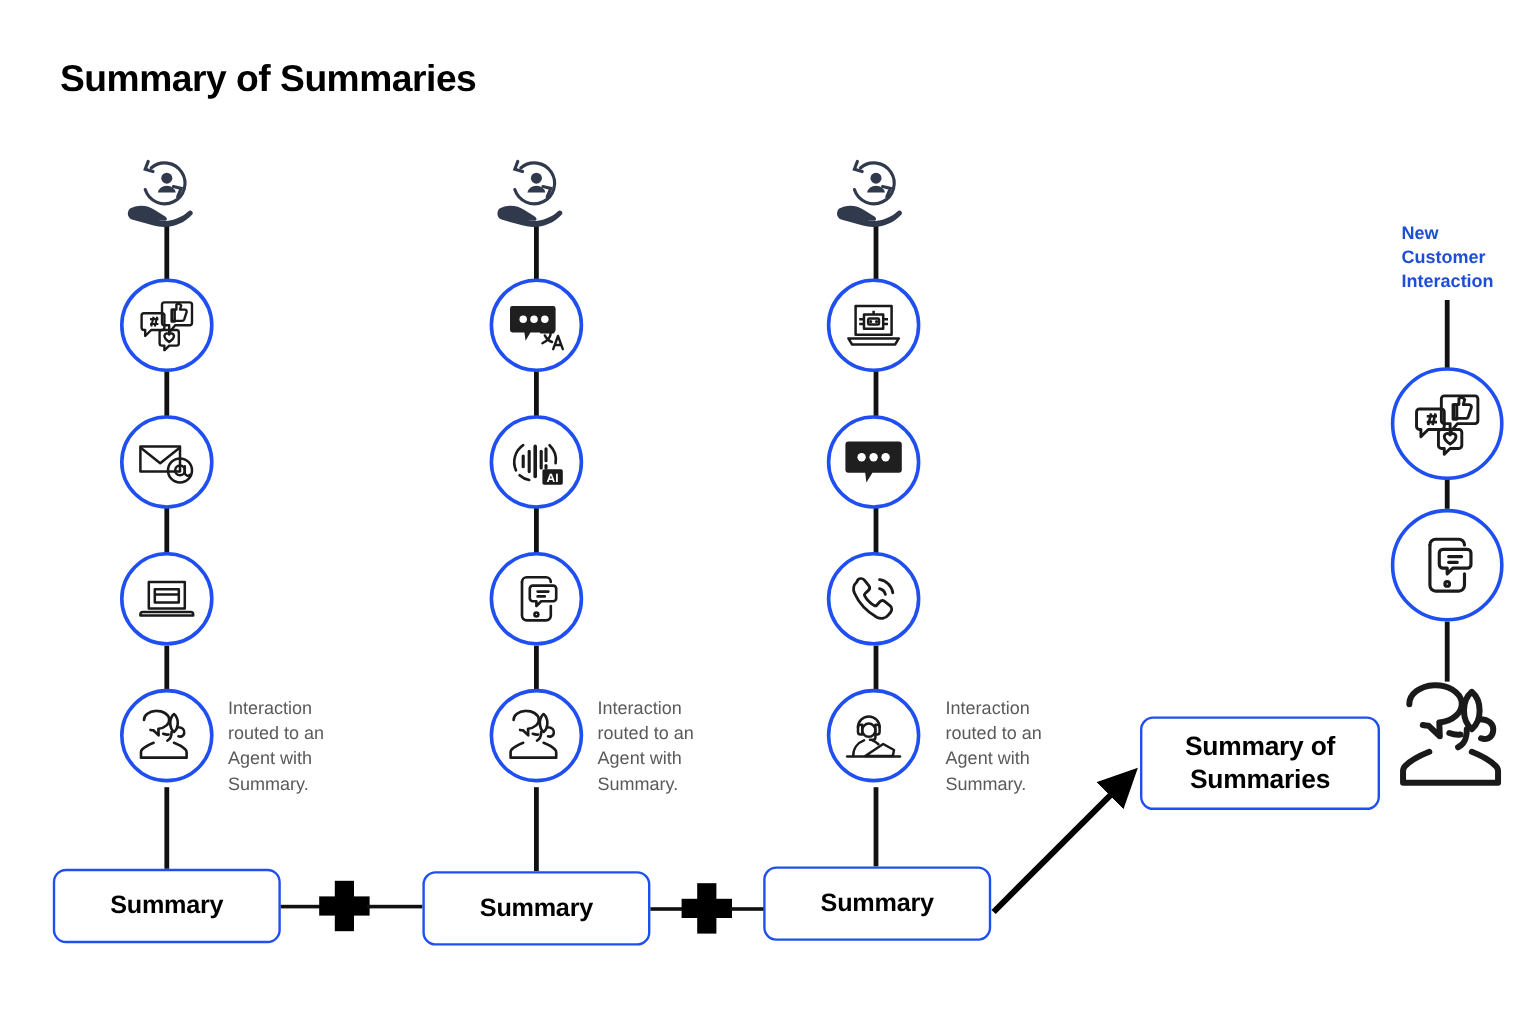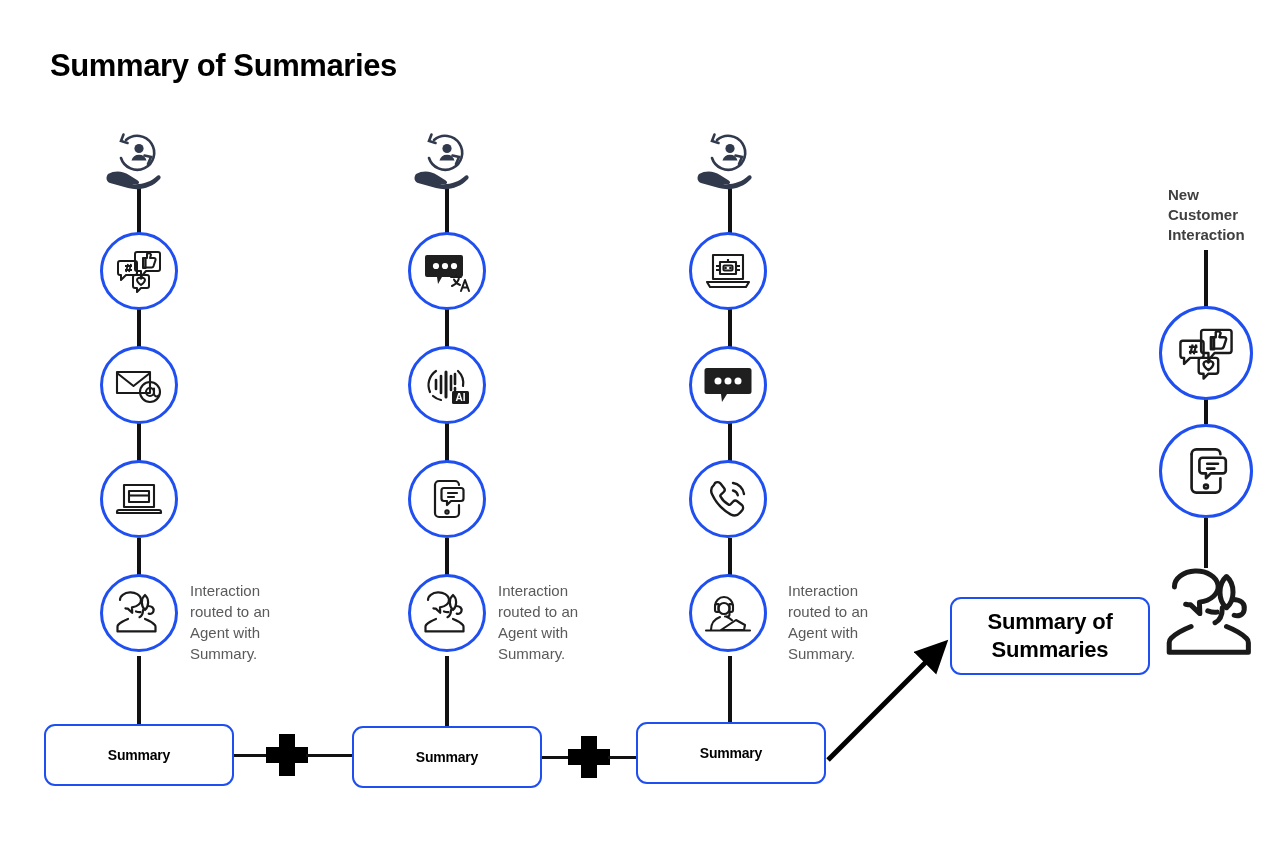--- a/index.html
+++ b/index.html
@@ -72,40 +72,40 @@
     color: #5a5a5a;
     width: 100px;
   }
 
   
   .mini-label {
     position: absolute;
     font-size: 15px;
     font-weight: bold;
     line-height: 20px;
-    color: #404040;
+    color: #1d4ed8;
     width: 92px;
   }
 
   
   .box {
     position: absolute;
     border: 2px solid #1f4ff0;
     border-radius: 11px;
     background: #ffffff;
     box-sizing: border-box;
     display: flex;
     align-items: center;
     justify-content: center;
     text-align: center;
     font-weight: bold;
     color: #000000;
     letter-spacing: -0.2px;
   }
-  .box-summary { font-size: 14px; }
+  .box-summary { font-size: 21px; }
   .box-final {
     font-size: 22px;
     line-height: 28px;
   }
 
   
   .plus {
     position: absolute;
     width: 42px;
     height: 42px;

